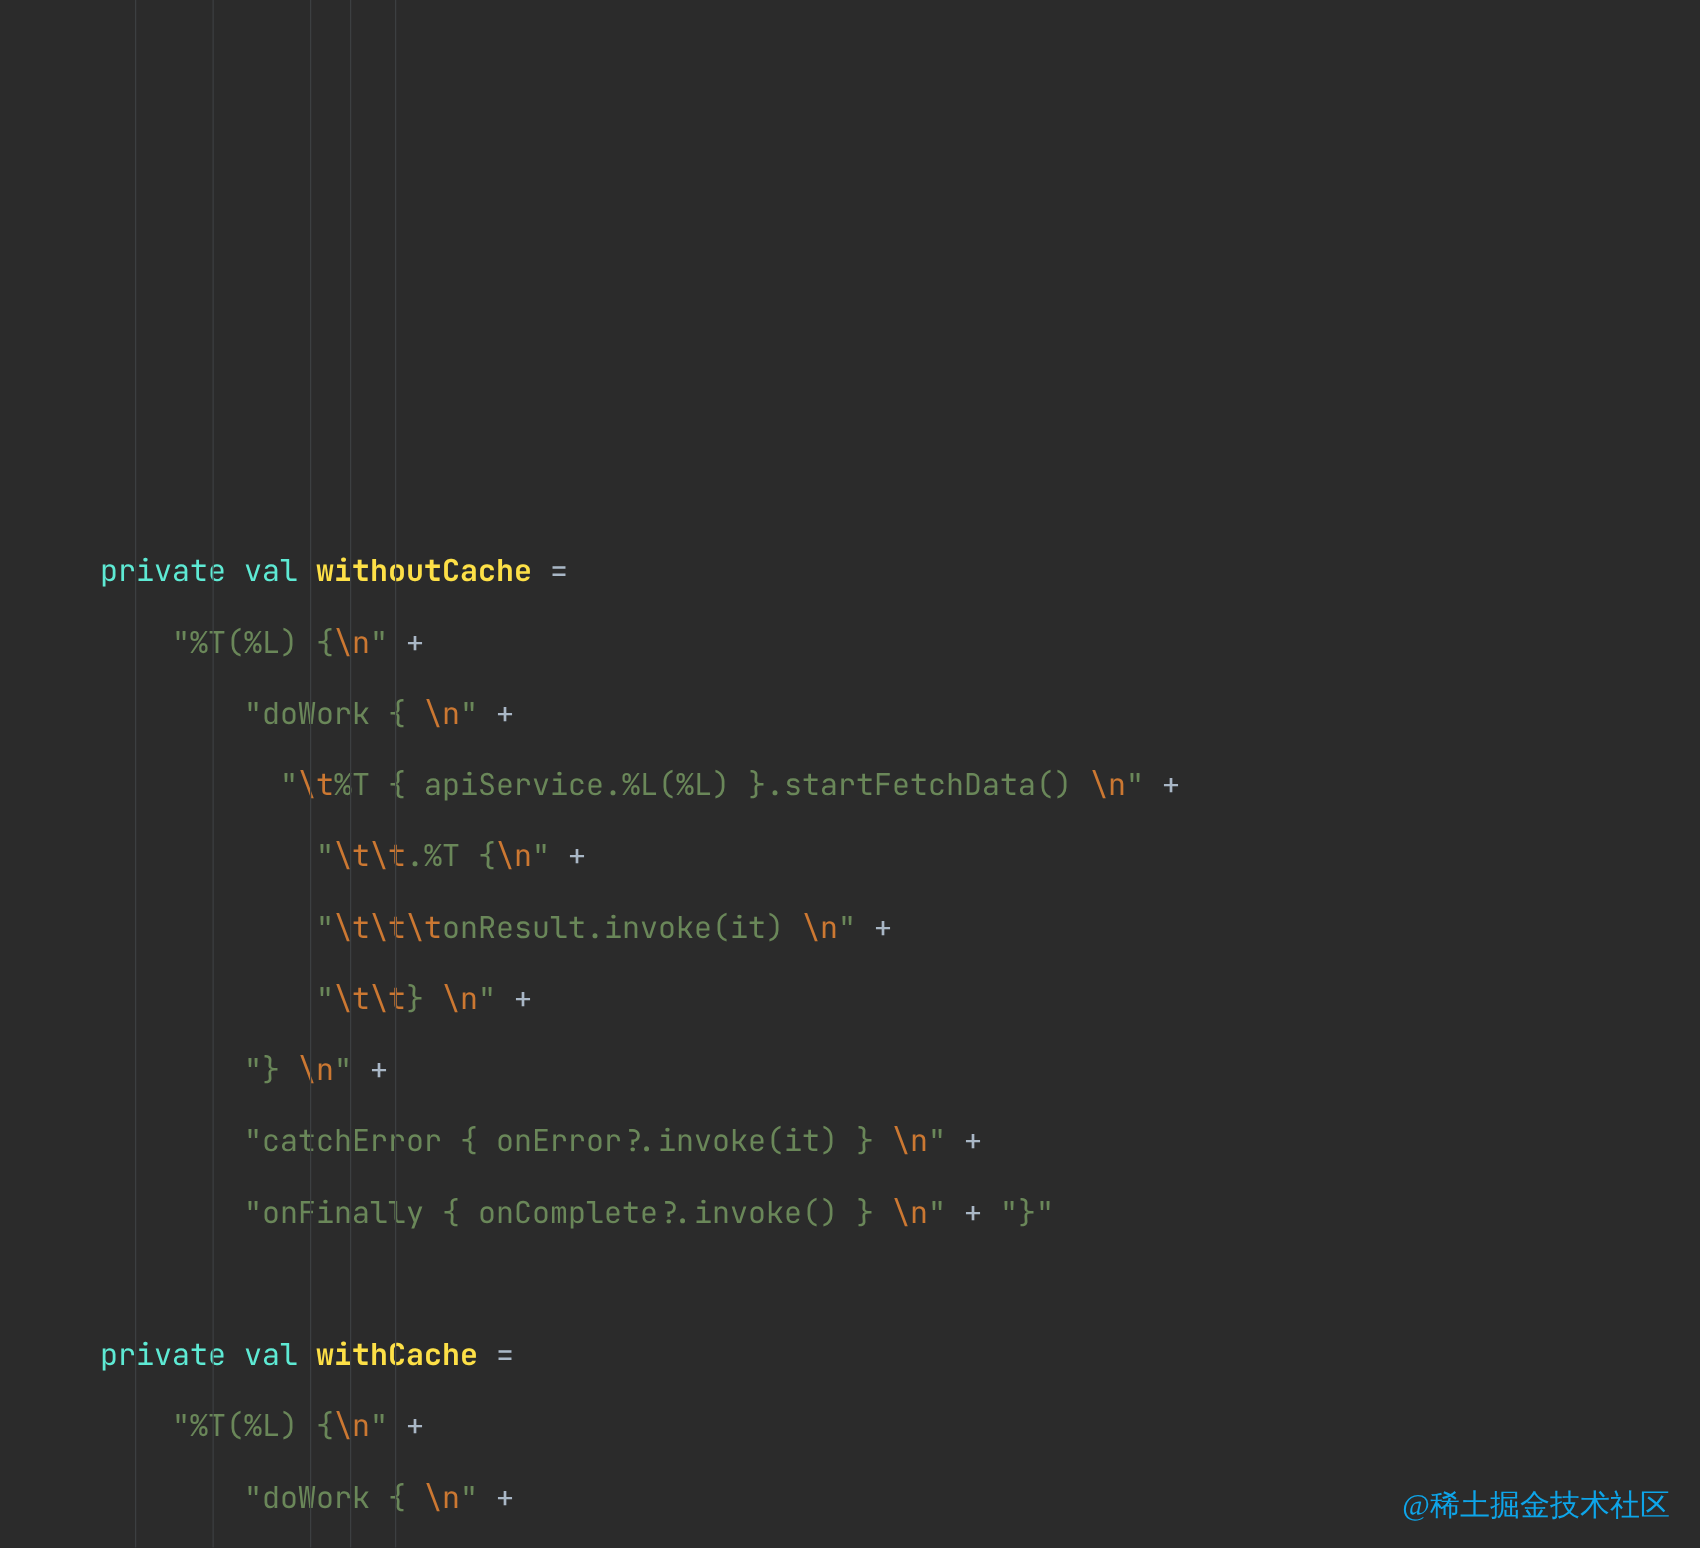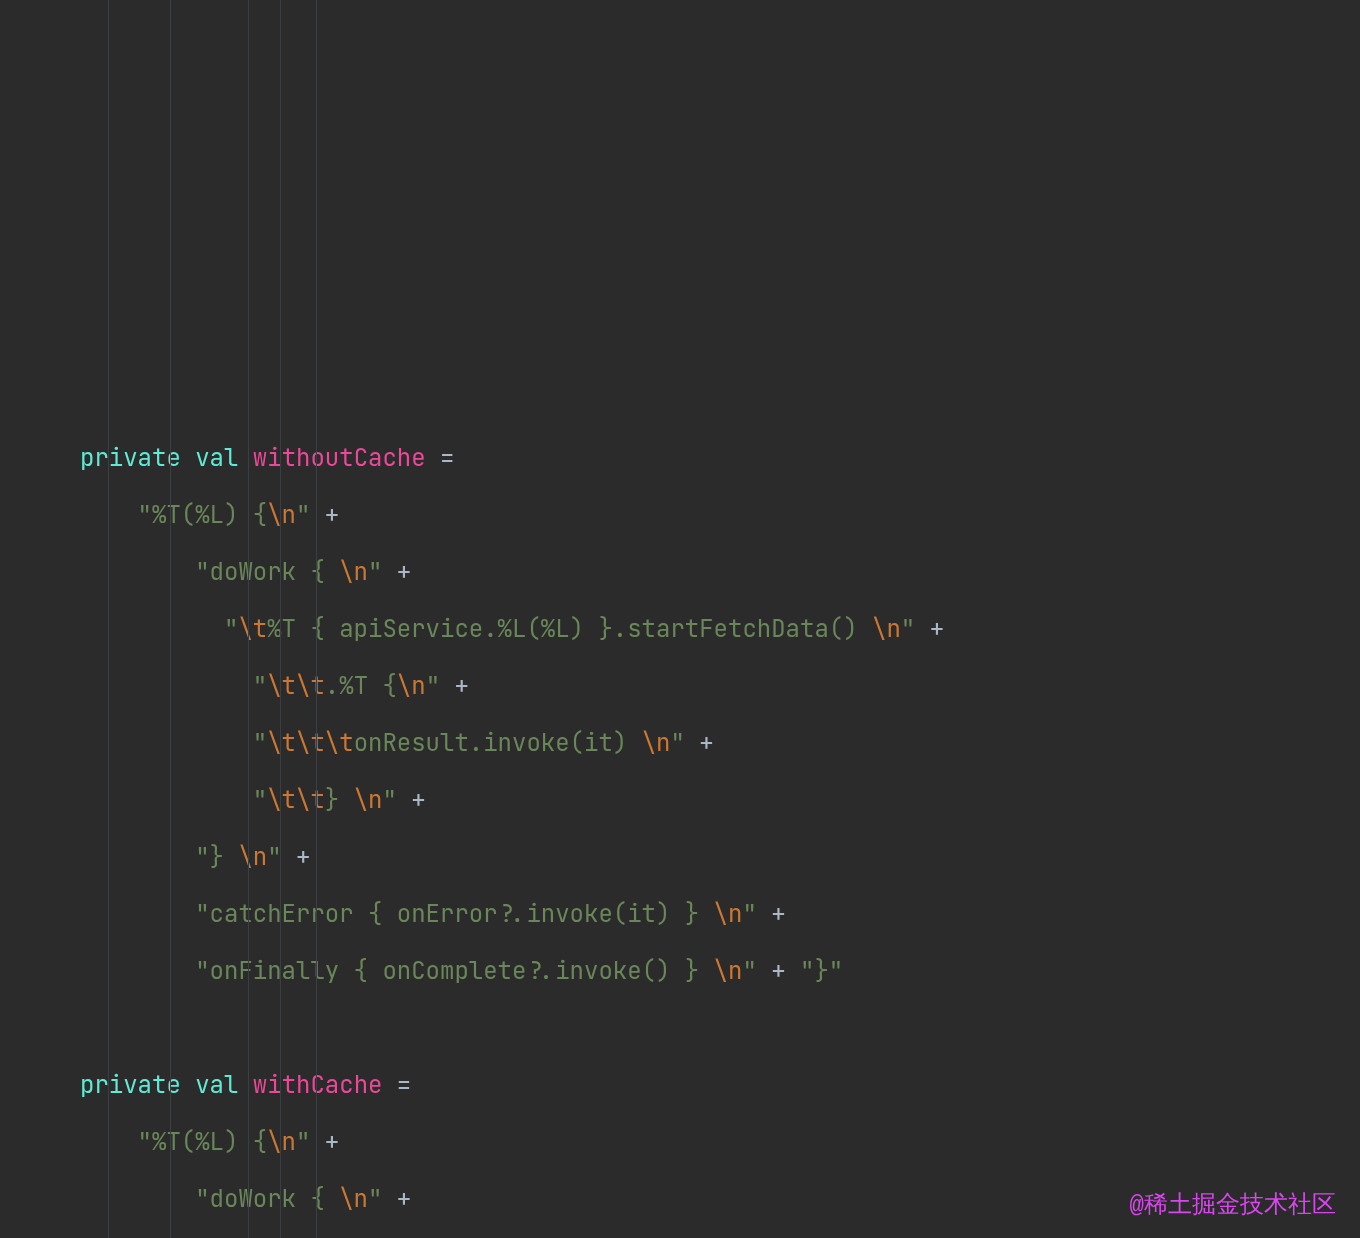--- a/index.html
+++ b/index.html
@@ -14,37 +14,37 @@
   }
   .editor {
     position: relative;
     padding: 30px 0 30px 80px;
     line-height: 57px;
     white-space: pre;
     color: #A9B7C6;
   }
   .line { display:block; min-height:57px; }
   .kw   { color: #5eead4; }   
-  .id   { color: #ec4899; }   
+  .id   { color: #fde047; font-weight: bold; }   
   .str  { color: #6A8759; }   
   .esc  { color: #CC7832; }
   .op   { color: #A9B7C6; }   
   .guide{
     position:absolute;
     top:0; bottom:0;
     width:1px;
     background:#3c3f41;
   }
   .watermark{
     position:absolute;
     right:24px;
     bottom:18px;
-    color:#d946ef;
+    color:#0ea5e9;
     font-size:24px;
-    font-family: Liberation Mono, monospace;
+    font-family: Liberation Serif, serif;
   }
 </style>
 </head>
 <body>
 
 <div class="editor">
   <div class="guide" style="left:108px"></div>
   <div class="guide" style="left:170px"></div>
   <div class="guide" style="left:248px"></div>
   <div class="guide" style="left:280px"></div>

